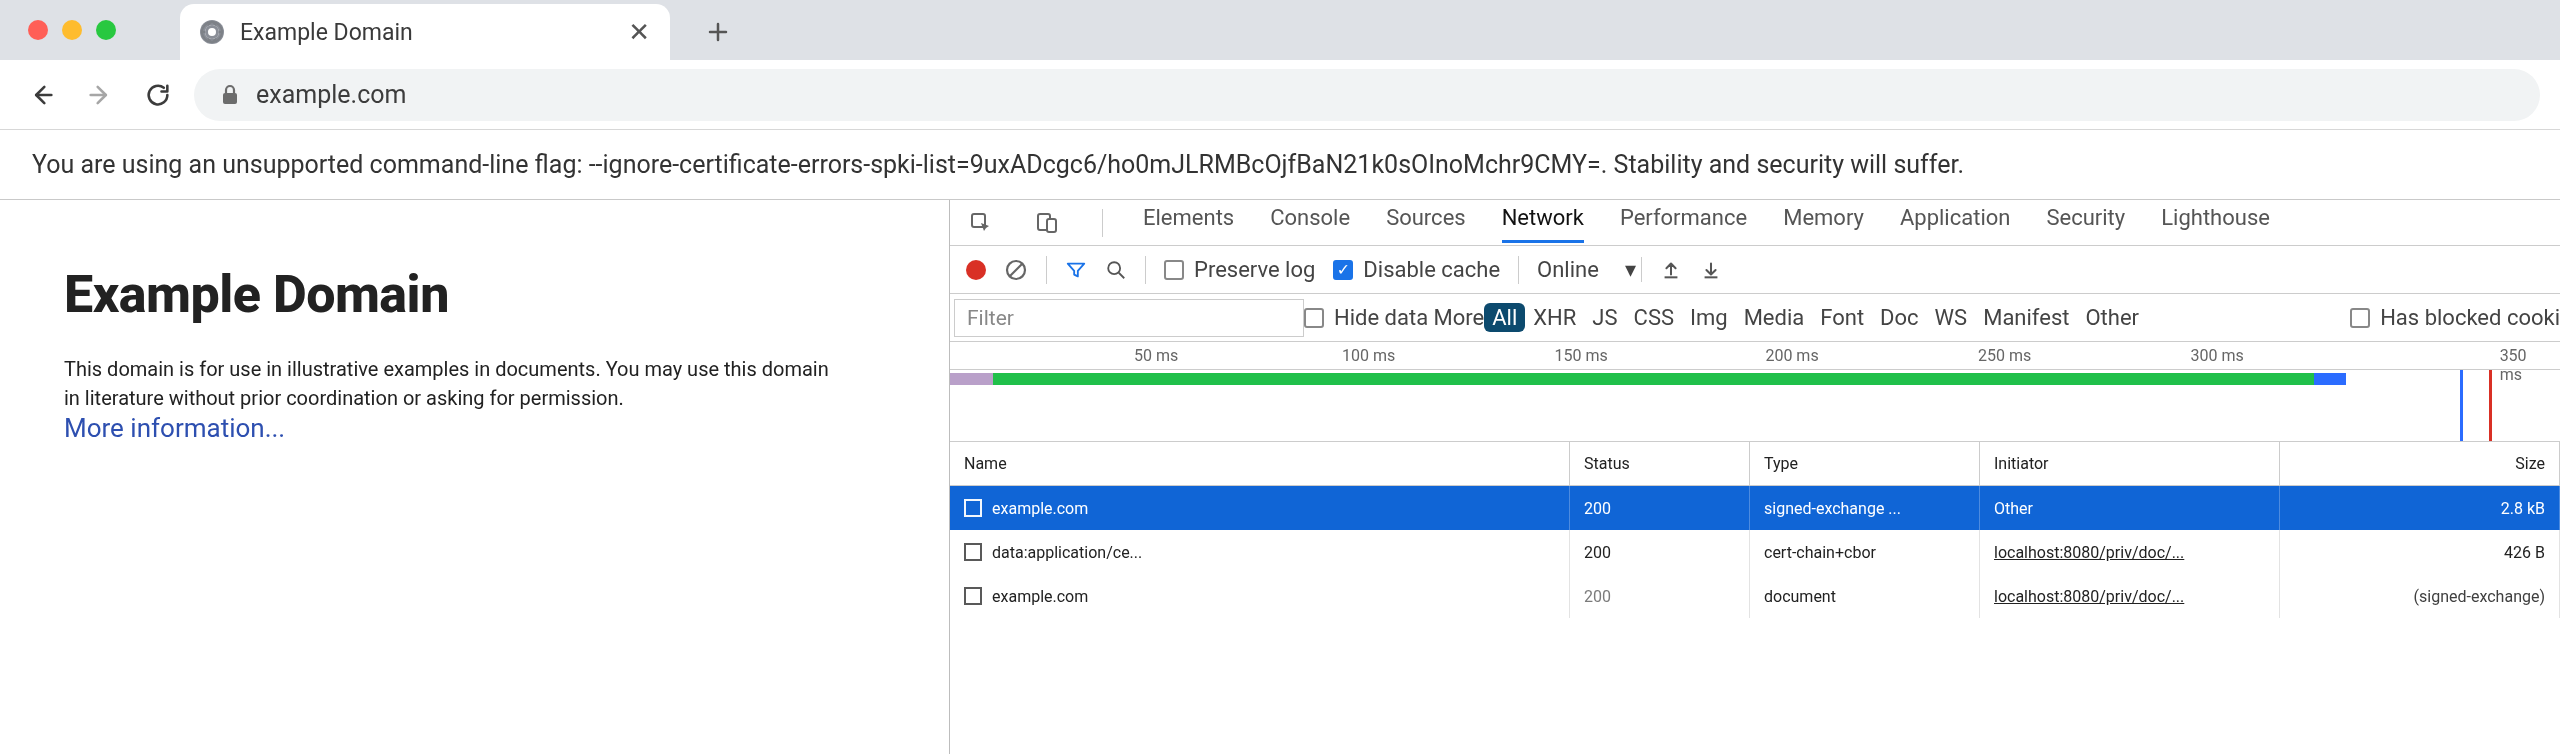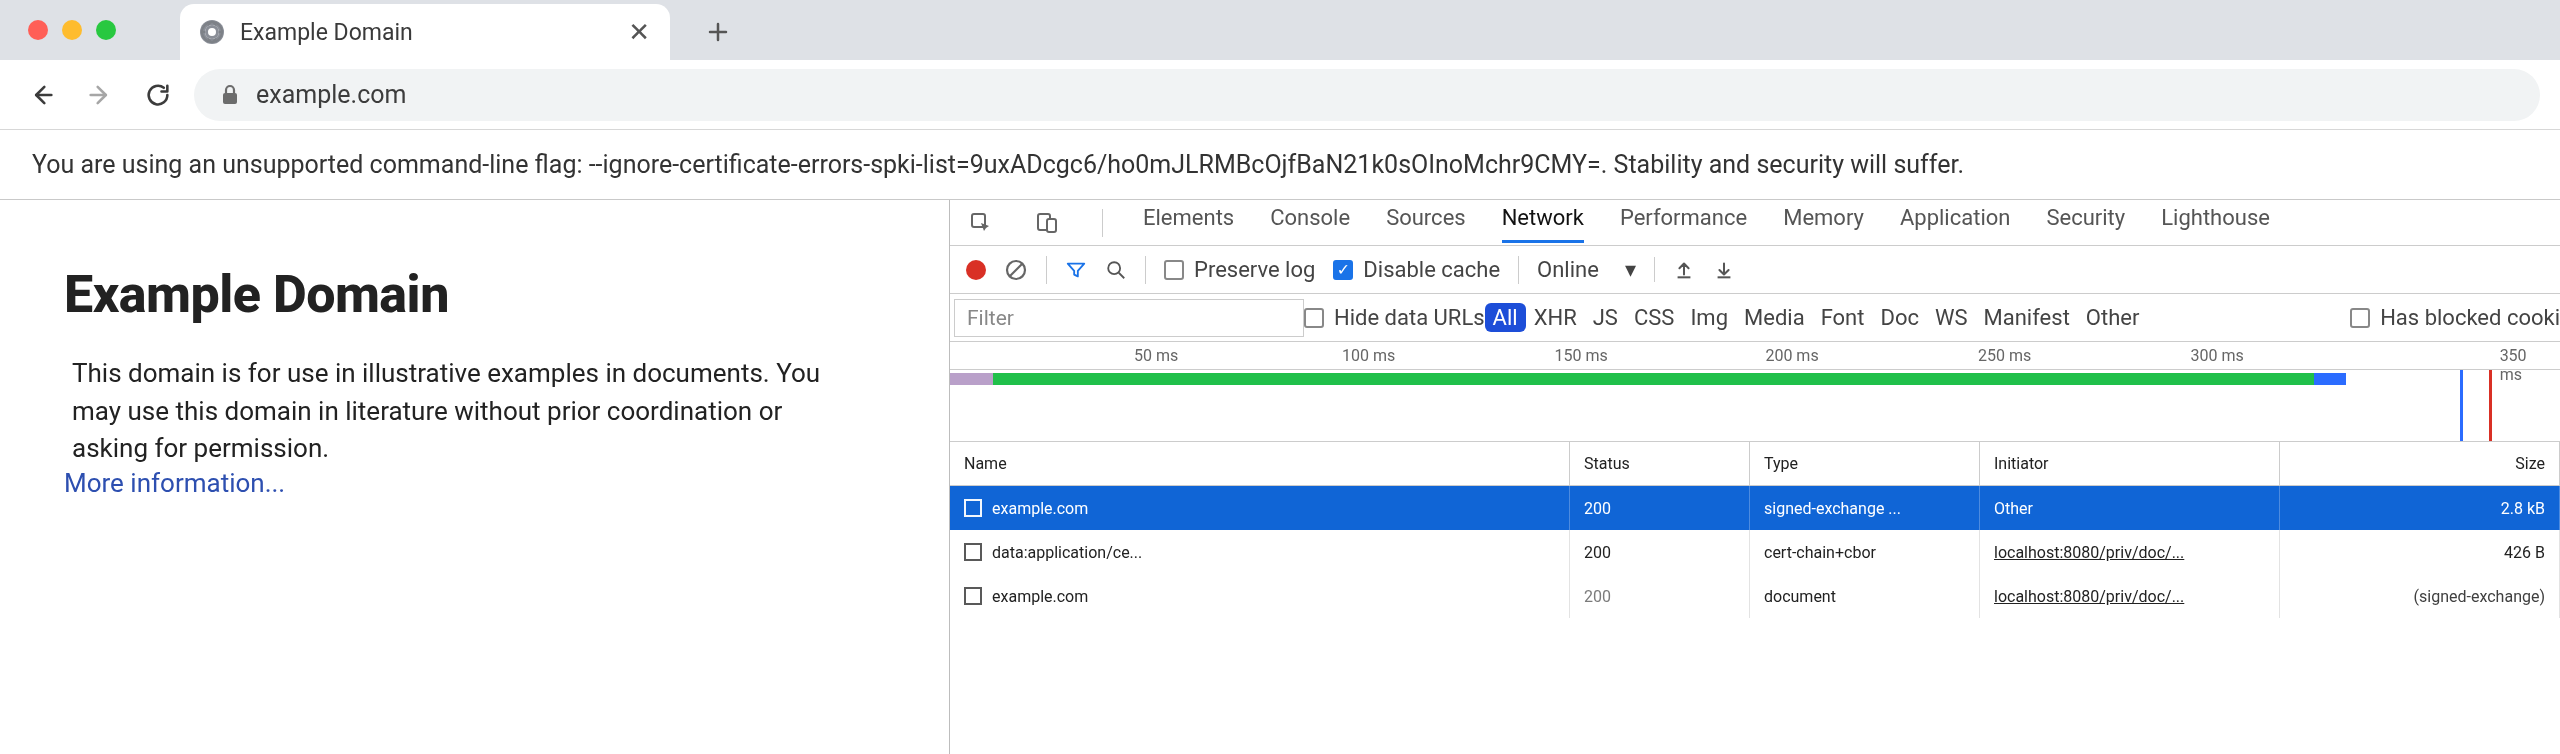--- a/index.html
+++ b/index.html
@@ -21,38 +21,38 @@
 .toolbar { height:70px; background:#fff; display:flex; align-items:center; padding:0 20px; gap:14px; border-bottom:1px solid #d7d7d7; }
 .tbtn { width:44px; height:44px; display:flex; align-items:center; justify-content:center; color:#5a5a5a; border-radius:50%; }
 .tbtn svg { display:block; }
 .fwd { opacity:.45; }
 .omnibox { flex:1; height:52px; background:#f1f3f4; border-radius:26px; display:flex; align-items:center; padding:0 26px; gap:16px; color:#3c3c3c; font-size:25px; }
 .lock svg { display:block; }
 .infobar { height:70px; display:flex; align-items:center; padding:0 32px; font-size:25px; color:#333; border-bottom:1px solid #c9c9c9; }
 .split { display:flex; height:554px; }
 .page { width:950px; border-right:1px solid #bdbdbd; padding:36px 64px 0; }
 .page h1 { font-size:52px; font-weight:800; letter-spacing:-0.5px; margin:28px 0 30px; }
-.page p { font-size:26px; line-height:1.45; max-width:780px;margin-left:8px; }
+.page p { font-size:20px; line-height:1.45; max-width:780px; }
 .page a { display:inline-block; color:#2d4fb0; font-size:26px; }
 .devtools { flex:1; display:flex; flex-direction:column; background:#fff; }
 .dt-tabs { height:46px; border-bottom:1px solid #ccc; display:flex; align-items:center; padding:0 16px; gap:36px; font-size:22px; color:#555; }
 .dt-tabs .iconbtn { width:30px; display:flex; justify-content:center; color:#555; }
 .dt-tabs .sep { width:1px; height:28px; background:#ccc; margin:0 4px; }
 .dt-tabs .tabl { padding-bottom:10px; }
 .dt-tabs .tabl.active { color:#111; box-shadow:0 3px 0 #1a73e8; }
 .dt-controls { height:48px; border-bottom:1px solid #ccc; display:flex; align-items:center; padding:0 16px; gap:18px; font-size:22px; color:#444; }
 .recbtn { width:20px; height:20px; border-radius:50%; background:#d93025; }
 .nocircle svg, .funnel svg, .mag svg, .upl svg, .dnl svg { display:block; }
 .cbx { width:20px; height:20px; border:2px solid #888; border-radius:3px; display:inline-flex; align-items:center; justify-content:center; }
 .cbx.checked { background:#1a73e8; border-color:#1a73e8; color:#fff; font-size:16px; }
-.throt { border-right:1px solid #ccc; padding-right:18px; display:flex; align-items:center; gap:26px; }
+.throt { border-right:1px solid #ccc; padding-right:5px; display:flex; align-items:center; gap:26px; }
 .dt-filter { height:48px; border-bottom:1px solid #ccc; display:flex; align-items:center; font-size:22px; color:#444; }
 .filterbox { width:350px; height:38px; border:1px solid #ccc; padding:0 12px; display:flex; align-items:center; font-size:21px; color:#888; margin-left:4px; }
 .pill { padding:2px 8px; border-radius:6px; }
-.pill.active { background:#1d4ed8; color:#fff; }
+.pill.active { background:#0c4a6e; color:#fff; }
 .timeline { position:relative; height:100px; border-bottom:1px solid #ccc; }
 .ticks { position:relative; height:28px; border-bottom:1px solid #ccc; color:#666; font-size:16px; }
 .ticks span { position:absolute; top:4px; transform:translateX(-50%); }
 .bar-row { position:absolute; left:0; right:0; top:28px; height:18px; }
 .bar { position:absolute; top:3px; height:12px; }
 .marker { position:absolute; top:28px; bottom:0; width:3px; }
 .grid { flex:1; display:flex; flex-direction:column; font-size:16px; }
 .gh, .gr { display:grid; grid-template-columns: 620px 180px 230px 300px 1fr; align-items:center; height:44px; }
 .gh > div, .gr > div { padding:0 14px; overflow:hidden; white-space:nowrap; text-overflow:ellipsis; border-right:1px solid #e3e3e3; height:100%; display:flex; align-items:center; }
 .gh { border-bottom:1px solid #ccc; color:#222; }
@@ -207,21 +207,21 @@
           </svg>
         </span>
     </div>
 
     <div class="dt-filter">
       <div class="filterbox">
           <span>Filter</span>
         </div>
       <label style="display:flex;align-items:center;gap:10px;">
           <span class="cbx"></span>
-          <span>Hide data URLs</span>
+          <span>Hide data More</span>
         </label>
       <span class="pill active">All</span>
         <span class="pill">XHR</span>
         <span class="pill">JS</span>
         <span class="pill">CSS</span>
         <span class="pill">Img</span>
         <span class="pill">Media</span>
         <span class="pill">Font</span>
         <span class="pill">Doc</span>
         <span class="pill">WS</span>

